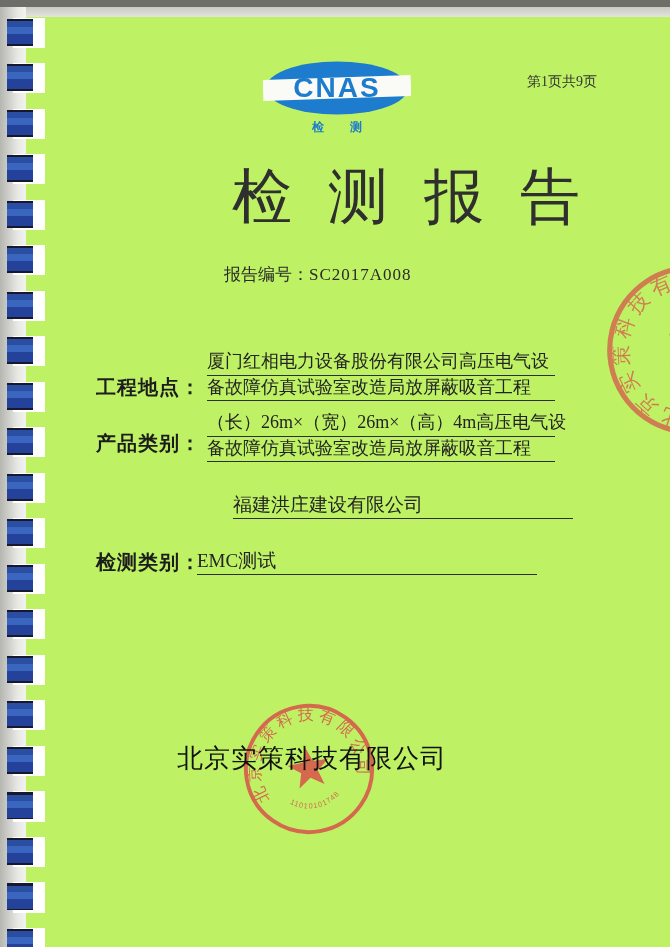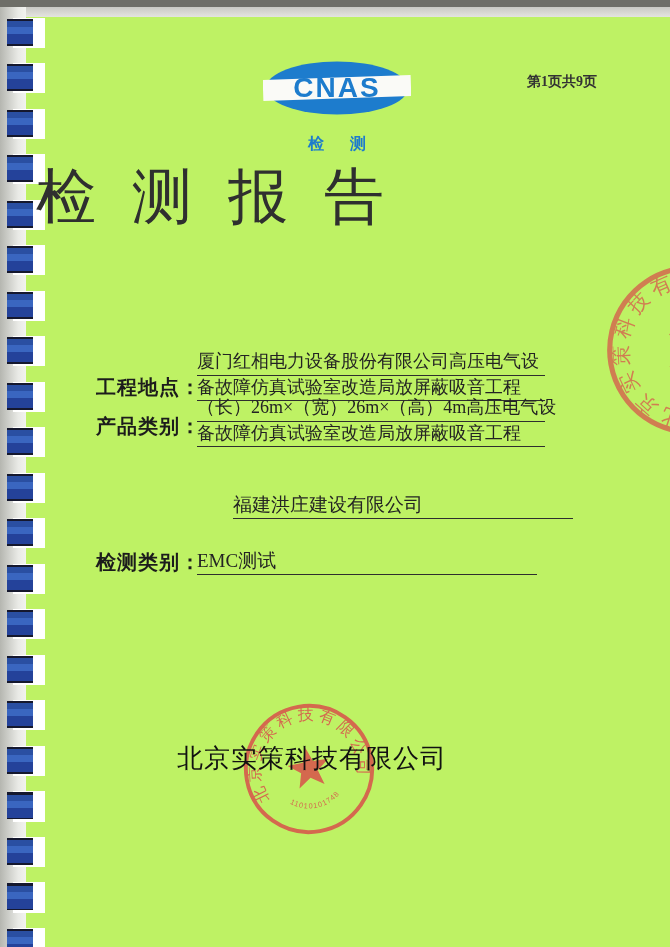--- a/index.html
+++ b/index.html
@@ -14,44 +14,44 @@
                  background:linear-gradient(90deg,#b5b6b0,#e9eae6 70%,#f2f3ef);}
   .binding-slots{position:absolute;left:13px;top:18px;width:32px;height:929px;
                  background:repeating-linear-gradient(180deg,#ffffff 0 30px,rgba(255,255,255,0) 30px 45.5px);}
   .binding-teeth{position:absolute;left:7px;top:19px;width:26px;height:928px;
                  background:repeating-linear-gradient(180deg,
                    #15182e 0 2px,#2a4fa2 2px 8px,#3a66c0 8px 15px,#24429a 15px 25px,
                    #15182e 25px 27px,rgba(0,0,0,0) 27px 45.5px);}
   
   .cnas{position:absolute;left:258px;top:60px;width:158px;text-align:center;}
   .cnas svg{display:block;margin:0 auto;}
-  .cnas-cat{margin-top:21px;font-family:"Liberation Sans","DejaVu Sans",sans-serif;
-            font-weight:700;font-size:16px;color:#1d7ccd;letter-spacing:26px;
+  .cnas-cat{margin-top:4px;font-family:"Liberation Sans","DejaVu Sans",sans-serif;
+            font-weight:700;font-size:12px;color:#1d7ccd;letter-spacing:26px;
             padding-left:26px;line-height:14px;}
   .cnas-code{font-family:"Liberation Sans","DejaVu Sans",sans-serif;font-weight:700;
              font-size:17px;color:#1d7ccd;letter-spacing:1px;line-height:19px;}
   
-  .page-info{position:absolute;left:527px;top:73px;font-size:14px;color:#333;font-weight:bold;}
+  .page-info{position:absolute;left:527px;top:73px;font-size:14px;color:#333;}
   
-  .doc-title{position:absolute;left:0;top:157px;width:616px;text-align:left;
+  .doc-title{position:absolute;left:0;top:157px;width:616px;text-align:right;
              font-size:60px;letter-spacing:36px;padding-left:36px;box-sizing:border-box;
              color:#2f2f2f;font-weight:400;}
   
   .report-line{position:absolute;left:224px;top:263px;font-size:17px;color:#2a2a2a;}
   .report-line .num{letter-spacing:1px;}
   
   .flabel{position:absolute;left:96px;font-family:Liberation Serif, serif;
           font-weight:700;font-size:20px;color:#1c1c1c;letter-spacing:1px;}
   .fvalue{position:absolute;left:197px;font-size:18px;color:#232323;}
   .vline{display:block;width:348px;border-bottom:1.5px solid #2e2e2e;
-         height:24.5px;line-height:23px;white-space:nowrap;}
+         height:24.5px;line-height:23px;white-space:nowrap;margin-left:10px;}
   .vsingle{display:block;width:340px;border-bottom:1.5px solid #2e2e2e;
            height:24px;line-height:22px;font-size:19px;white-space:nowrap;}
   .lbl-1{top:374px;} .val-1{top:350px;}
-  .lbl-2{top:413px;} .val-2{top:396px;}
+  .lbl-2{top:430px;} .val-2{top:411px;}
   .lbl-3{top:493px;} .val-3{top:494px;margin-left:36px;}
   .lbl-4{top:549px;text-align:center;} .val-4{top:550px;}
   
   .footer-company{position:absolute;left:177px;top:741px;font-size:26px;
                   letter-spacing:1px;color:#111;z-index:3;}
   .seal{position:absolute;z-index:2;}
   .seal-bottom{left:240px;top:700px;width:138px;height:138px;opacity:.85;
                transform:rotate(-10deg);}
   .seal-right{left:602px;top:260px;width:180px;height:180px;opacity:.72;
               transform:rotate(-55deg);}
@@ -75,20 +75,21 @@
       <rect x="0" y="17.5" width="148" height="21" fill="#fafaf7" transform="rotate(-2 74 28)"></rect>
       <text x="74" y="37" text-anchor="middle" font-family="Liberation Sans, DejaVu Sans, sans-serif" font-size="28" font-weight="bold" fill="#1d7ccd" letter-spacing="2">CNAS</text>
     </svg>
     <div class="cnas-cat">检测</div>
   </div>
 
   <div class="page-info">第1页共9页</div>
 
   <div class="doc-title">检测报告</div>
 
+  <div class="report-line"><span>报告编号：</span><span class="num">SC2017A008</span></div>
 
   <div class="flabel lbl-1">工程地点：</div>
   <div class="fvalue val-1">
     <span class="vline">厦门红相电力设备股份有限公司高压电气设</span>
     <span class="vline">备故障仿真试验室改造局放屏蔽吸音工程</span>
   </div>
 
   <div class="flabel lbl-2">产品类别：</div>
   <div class="fvalue val-2">
     <span class="vline">（长）26m×（宽）26m×（高）4m高压电气设</span>

